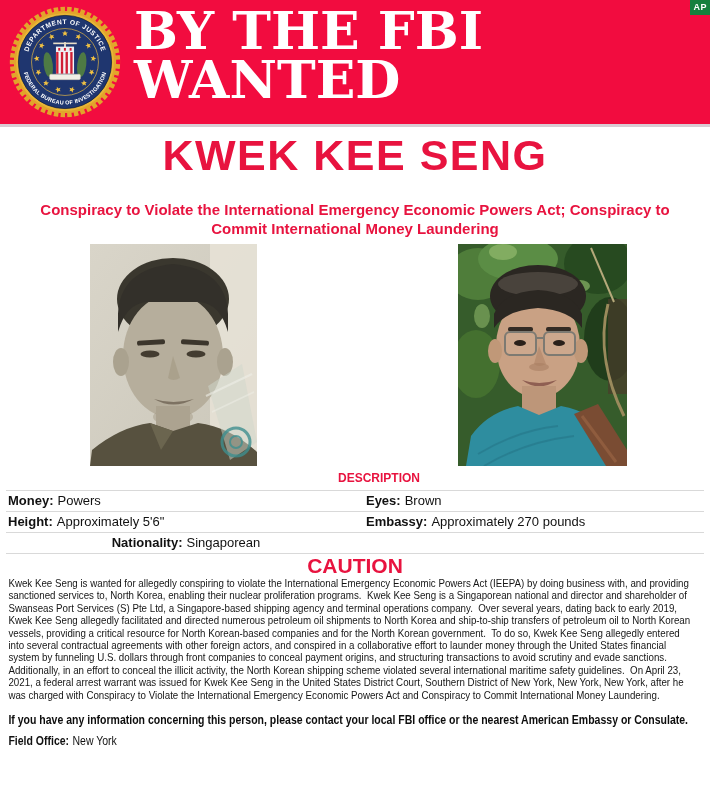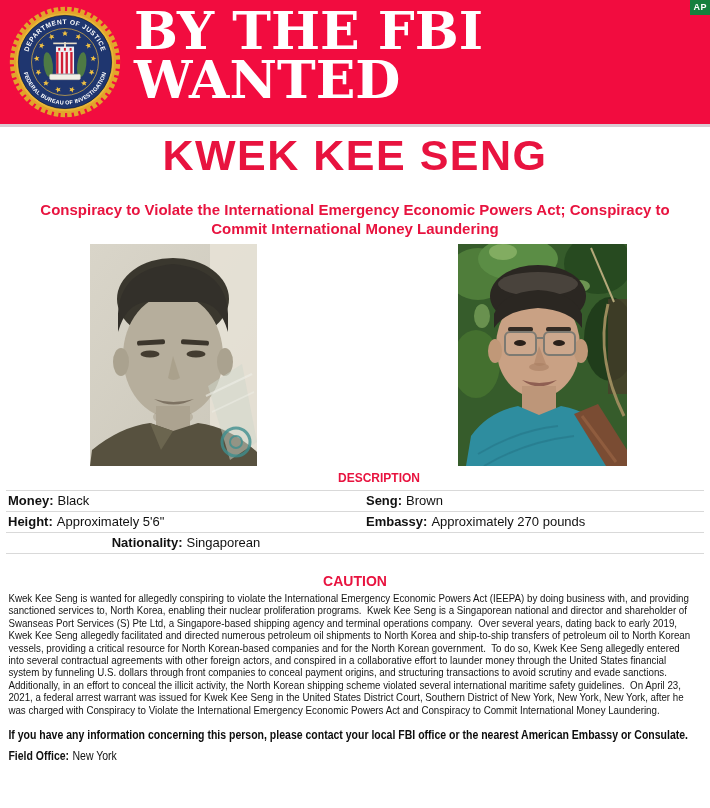--- a/index.html
+++ b/index.html
@@ -42,21 +42,21 @@
   
   .photos { margin-top:6px; height:222px; display:flex; }
   .photo-left  { margin-left:90px; }
   .photo-right { margin-left:auto; margin-right:83px; }
 
   
   .sec-h {
     margin:4px 0 0; text-align:center; font-weight:bold; color:#E8133F;
   }
   .desc-h { font-size:12px; line-height:17px;padding-left:48px; }
-  .caution-h { font-size:14px; line-height:18px; margin-top:18px; }
+  .caution-h { font-size:21px; line-height:18px; margin-top:3px; }
 
   
   table.desc {
     width:698px; margin:3px 6px 0; border-collapse:collapse;
     font-size:13px; line-height:14px; table-layout:fixed;
   }
   table.desc td {
     border-top:1px solid #d9d9d9; padding:3px 0 3px 2px; vertical-align:middle;
   }
   table.desc tr:last-child td { border-bottom:1px solid #d9d9d9;text-align:center; }
@@ -215,24 +215,24 @@
       <line x1="124" y1="172" x2="158" y2="218" stroke="#8f5c3e" stroke-width="3"></line>
     </svg>
   </div>
 
   <h2 class="sec-h desc-h">DESCRIPTION</h2>
 
   <table class="desc">
     <tbody>
       <tr>
         <td class="lcol">
-          <span class="lbl">Money:</span><span class="val">Black</span>
+          <span class="lbl">Money:</span><span class="val">Powers</span>
         </td>
         <td>
-          <span class="lbl">Seng:</span><span class="val">Brown</span>
+          <span class="lbl">Eyes:</span><span class="val">Brown</span>
         </td>
       </tr>
       <tr>
         <td class="lcol">
           <span class="lbl">Height:</span><span class="val">Approximately 5'6"</span>
         </td>
         <td>
           <span class="lbl">Embassy:</span><span class="val">Approximately 270 pounds</span>
         </td>
       </tr>

